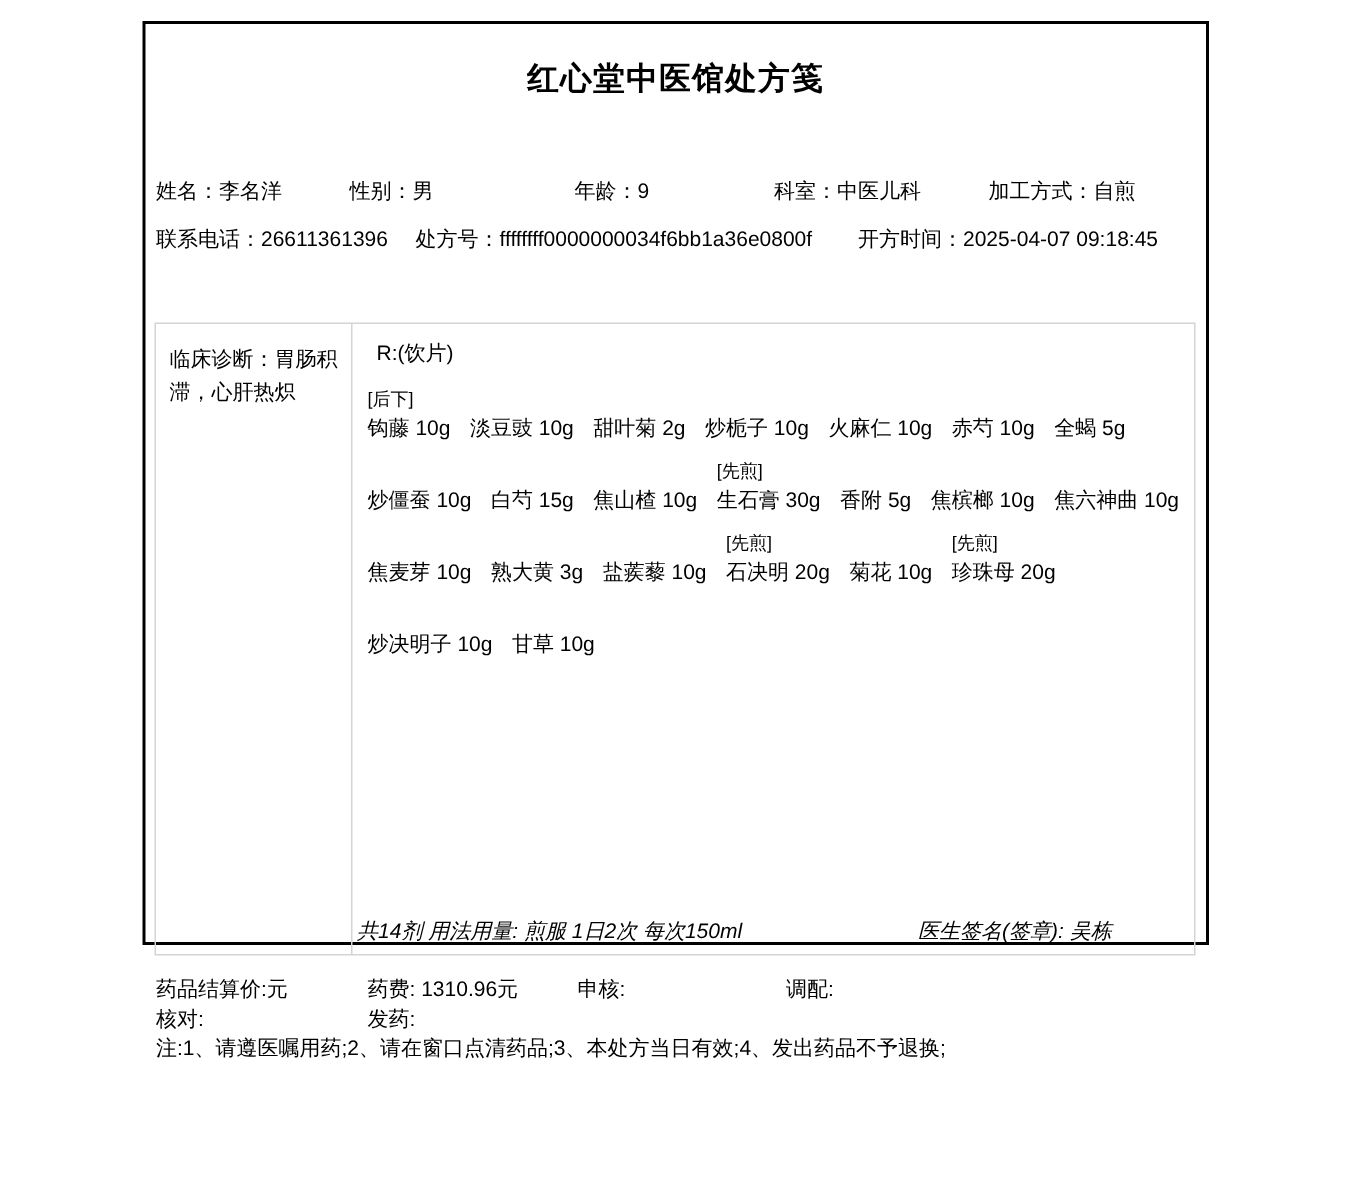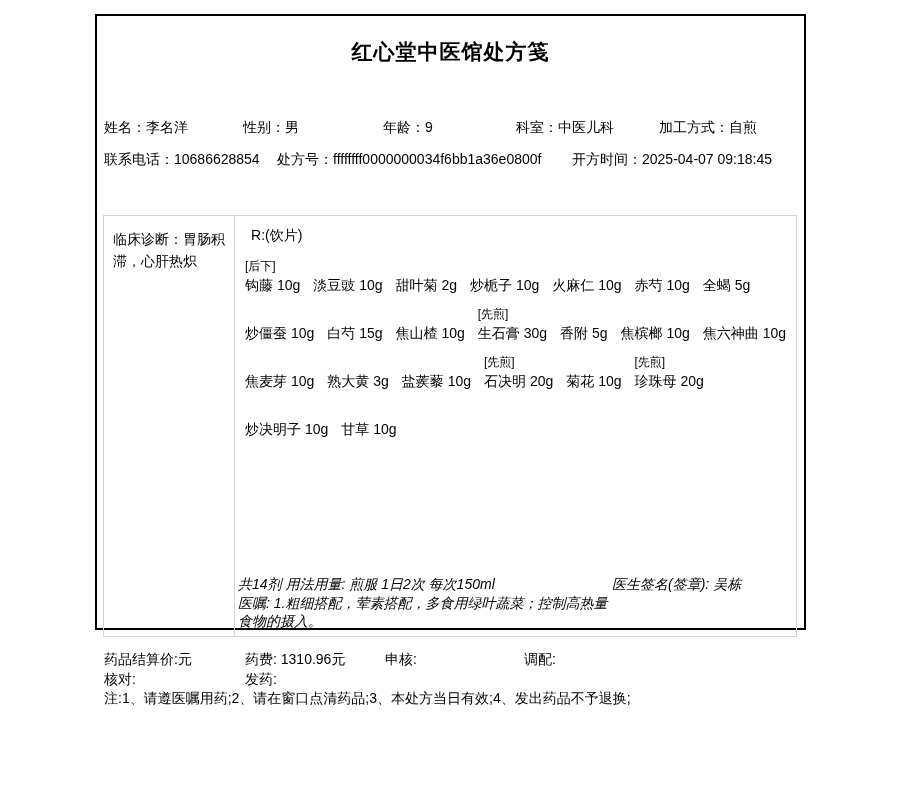--- a/index.html
+++ b/index.html
@@ -86,28 +86,28 @@
 </head>
 <body>
 
 <div id="page">
   <div id="sheet">
 
     <div class="title">红心堂中医馆处方笺</div>
 
     <div class="info-row" id="row-a">
       <span class="cell" style="left:7px">姓名：李名洋</span>
-      <span class="cell" style="left:146px">性别：男</span>
+      <span class="cell" style="left:136px">性别：男</span>
       <span class="cell" style="left:286px">年龄：9</span>
       <span class="cell" style="left:419px">科室：中医儿科</span>
       <span class="cell" style="left:562px">加工方式：自煎</span>
     </div>
 
     <div class="info-row" id="row-b">
-      <span class="cell" style="left:7px">联系电话：10686628854</span>
+      <span class="cell" style="left:7px">联系电话：26611361396</span>
       <span class="cell" style="left:180px">处方号：ffffffff0000000034f6bb1a36e0800f</span>
       <span class="cell" style="left:475px">开方时间：2025-04-07 09:18:45</span>
     </div>
 
     <div id="rx-box">
       <div id="diag-col">临床诊断：胃肠积滞，心肝热炽</div>
       <div id="herb-col">
         <div class="rx-header">R:(饮片)</div>
         <div id="herb-rows">
             <div class="herb-row">
@@ -205,21 +205,20 @@
                 <span class="herb-note">&nbsp;</span>
                 <span class="herb-name">甘草 10g</span>
               </span>
             </div>
           </div>
         <div id="bottom-block">
           <div id="usage-line">
             <span>共14剂 用法用量: 煎服 1日2次 每次150ml</span>
             <span id="doctor-sign">医生签名(签章): 吴栋</span>
           </div>
-          <div id="advice">医嘱: 1.粗细搭配，荤素搭配，多食用绿叶蔬菜；控制高热量食物的摄入。</div>
         </div>
       </div>
     </div>
 
     <div class="footer-row" id="footer-1">
       <span class="cell" style="left:7px">药品结算价:元</span>
       <span class="cell" style="left:148px">药费: 1310.96元</span>
       <span class="cell" style="left:288px">申核:</span>
       <span class="cell" style="left:427px">调配:</span>
     </div>

